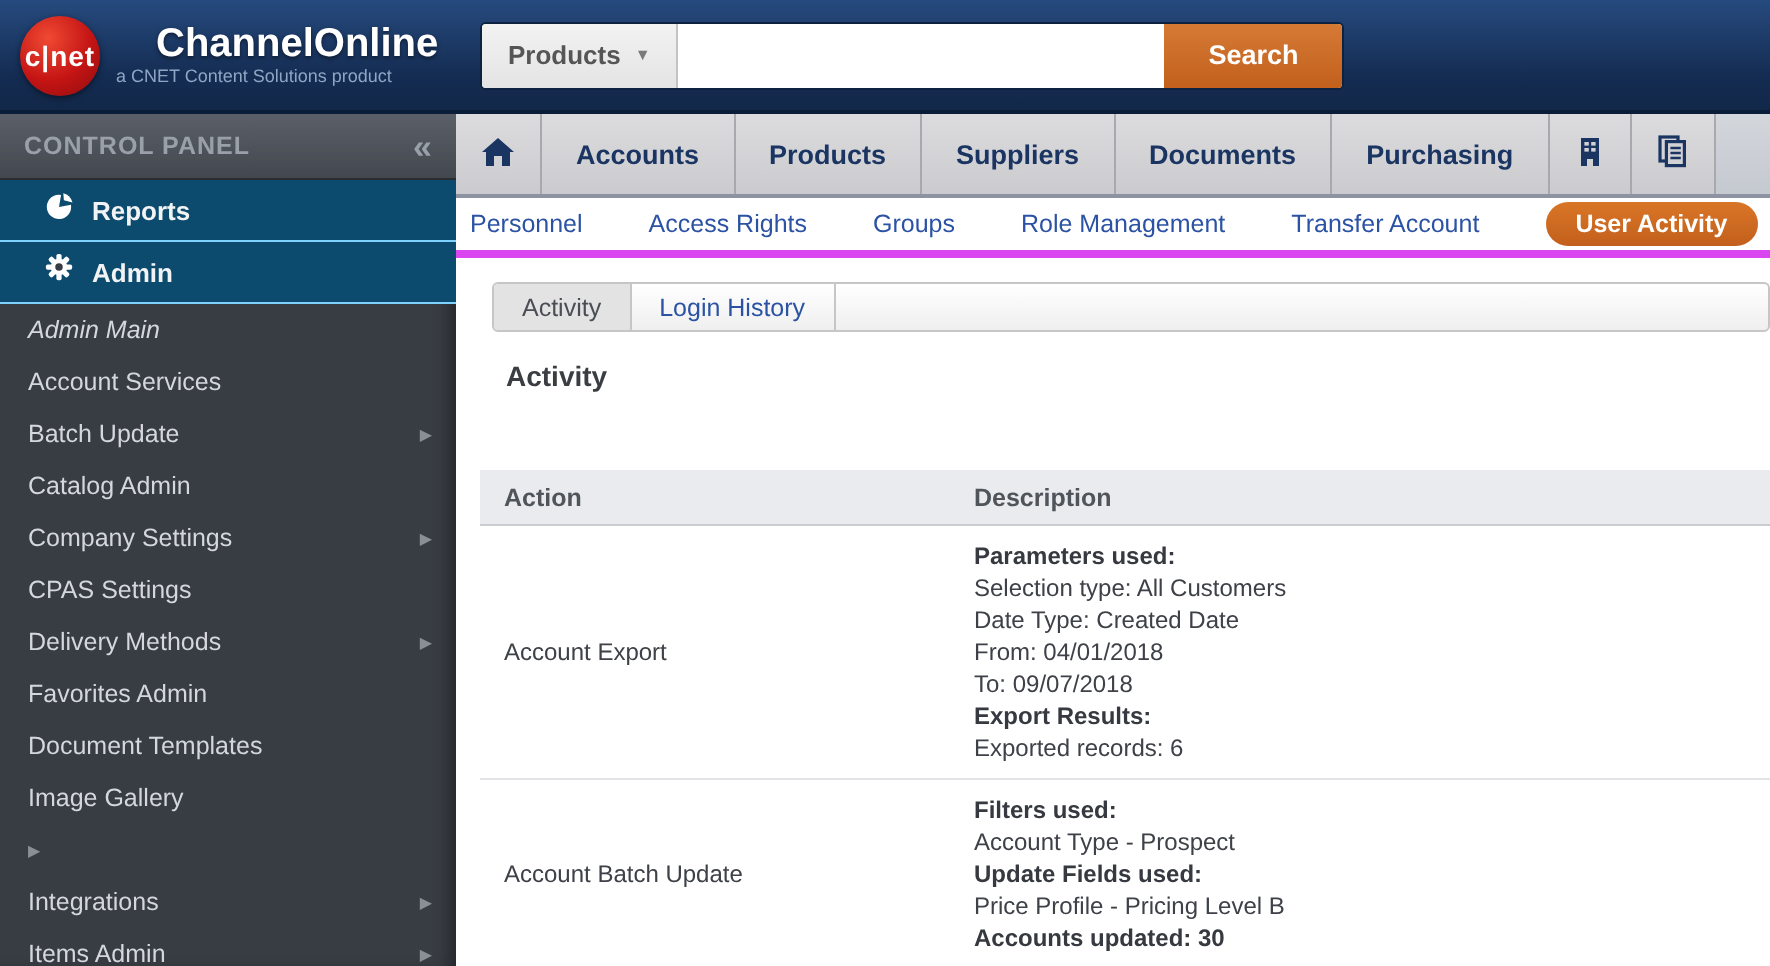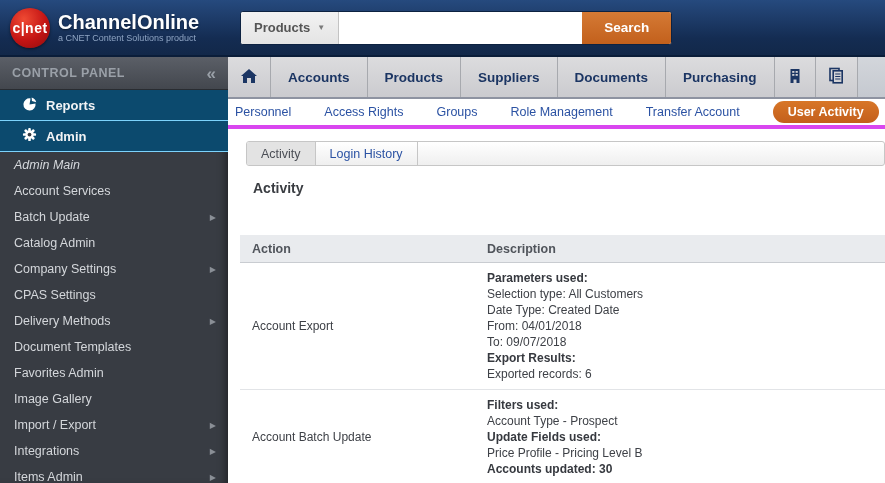--- a/index.html
+++ b/index.html
@@ -10,21 +10,21 @@
   
   .topbar { height:57px; flex:0 0 57px; display:flex; align-items:center;
     background:linear-gradient(#264a7e,#142c52 70%,#122849);
     border-bottom:2px solid #0a1d39; }
   .logo-area { width:228px; flex:0 0 228px; display:flex; align-items:center; padding-left:10px; }
   .cnet-badge { width:40px; height:40px; border-radius:50%;
     background:radial-gradient(circle at 35% 28%, #ef4a33, #c41414 55%, #8e0d0d);
     color:#fff; font-weight:bold; font-size:14px; display:flex; align-items:center; justify-content:center;
     box-shadow:0 1px 3px rgba(0,0,0,.5); letter-spacing:.5px; }
   .brand-text { margin-left:8px; line-height:1.05; }
-  .brand-name { color:#fff; font-weight:bold; font-size:20px; text-shadow:0 1px 2px rgba(0,0,0,.5); }
+  .brand-name { color:#fff; font-weight:bold; font-size:20px; text-shadow:0 1px 2px rgba(0,0,0,.5);margin-left:20px; }
   .brand-sub { color:#8fa5c4; font-size:9px; margin-top:1px; }
   .search-area { display:flex; align-items:center; height:34px; margin-left:12px;
     border-radius:3px; overflow:hidden; border:1px solid #0d2241; background:#fff; }
   .search-cat { height:100%; background:linear-gradient(#f2f2f2,#e4e4e4); color:#555;
     font-weight:bold; font-size:13px; display:flex; align-items:center; gap:7px;
     padding:0 13px; border-right:1px solid #c3c3c3; cursor:pointer; }
   .search-cat .caret { font-size:8px; color:#7a7a7a; }
   .search-input { height:100%; width:243px; border:none; outline:none; padding:0 8px; font-size:13px; }
   .search-btn { height:100%; border:none; background:linear-gradient(#d57a35,#c2601c);
     color:#fff; font-weight:bold; font-size:13.5px; padding:0 22px; cursor:pointer; }
@@ -167,30 +167,29 @@
           <span class="arrow">▶</span>
         </div>
         <div class="sub-item">
           <span class="lbl">CPAS Settings</span>
         </div>
         <div class="sub-item">
           <span class="lbl">Delivery Methods</span>
           <span class="arrow">▶</span>
         </div>
         <div class="sub-item">
+          <span class="lbl">Favorites Admin</span>
+        </div>
+        <div class="sub-item">
           <span class="lbl">Document Templates</span>
         </div>
         <div class="sub-item">
-          <span class="lbl">Favorites Admin</span>
-        </div>
-        <div class="sub-item">
           <span class="lbl">Image Gallery</span>
         </div>
         <div class="sub-item">
-          <span class="lbl">Import / Export</span>
           <span class="arrow">▶</span>
         </div>
         <div class="sub-item">
           <span class="lbl">Integrations</span>
           <span class="arrow">▶</span>
         </div>
         <div class="sub-item">
           <span class="lbl">Items Admin</span>
           <span class="arrow">▶</span>
         </div>

